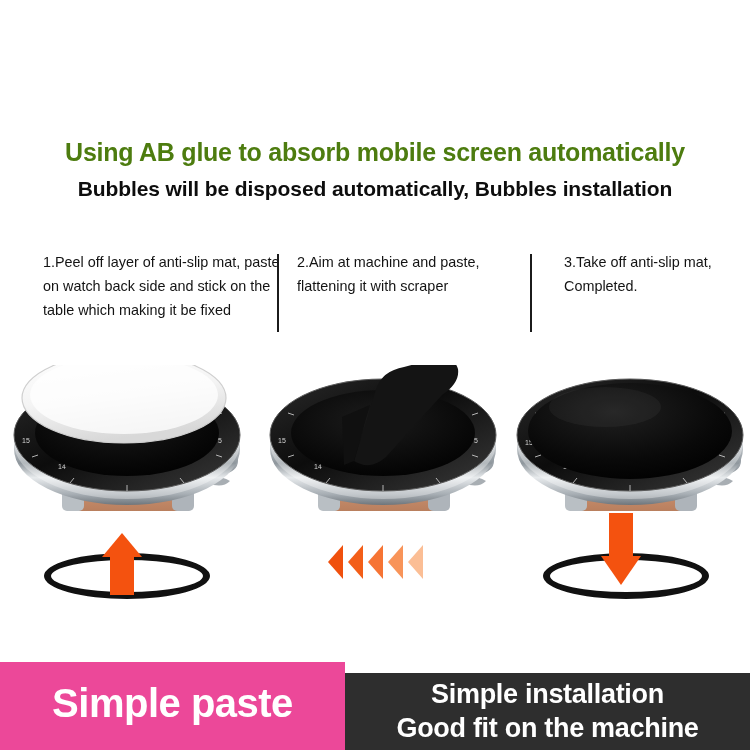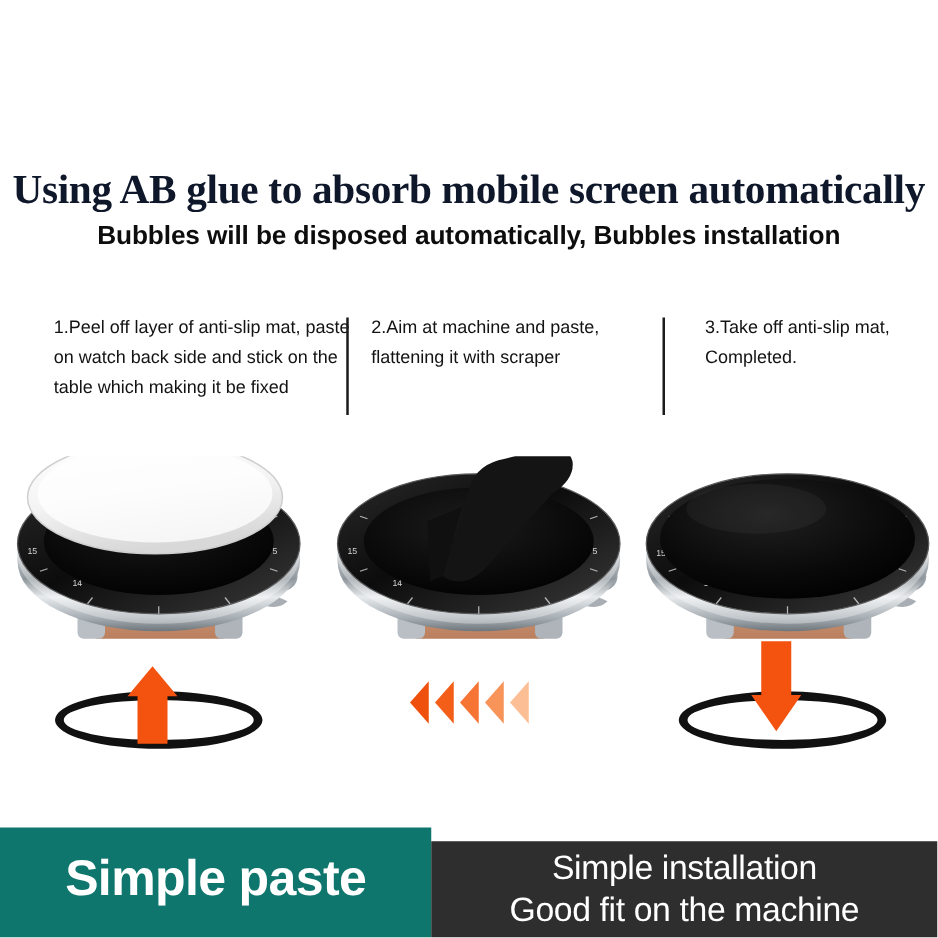--- a/index.html
+++ b/index.html
@@ -19,27 +19,26 @@
 
   
   #headline-block {
     position: absolute;
     left: 0;
     top: 136px;
     width: 750px;
     text-align: center;
   }
   #headline {
-    font-size: 33px;
+    font-size: 25px;
     font-weight: bold;
     letter-spacing: -0.25px;
     line-height: 32px;
     white-space: nowrap;
-    color: #0f172a;
-    font-family: Liberation Serif, serif;
+    color: #4d7c0f;
   }
   #subheadline {
     font-size: 21px;
     font-weight: bold;
     letter-spacing: -0.1px;
     line-height: 30px;
     margin-top: 6px;
     white-space: nowrap;
     color: #0d0d0d;
   }
@@ -149,21 +148,21 @@
     border-right-style: solid;
   }
 
   
   #banner-orange {
     position: absolute;
     left: 0;
     top: 662px;
     width: 345px;
     height: 88px;
-    background: #0f766e;
+    background: #ec4899;
   }
   #banner-orange-text {
     position: absolute;
     left: 0;
     top: 0;
     width: 345px;
     height: 88px;
     display: flex;
     align-items: center;
     justify-content: center;
@@ -190,21 +189,21 @@
     height: 77px;
     display: flex;
     flex-direction: column;
     align-items: center;
     justify-content: center;
     gap: 1px;
     color: #ffffff;
   }
   .banner-dark-line {
     font-size: 27px;
-    font-weight: normal;
+    font-weight: bold;
     line-height: 33px;
     letter-spacing: -0.3px;
     white-space: nowrap;
   }
 </style>
 </head>
 <body>
 
 <div id="headline-block">
   <div id="headline">Using AB glue to absorb mobile screen automatically</div>

